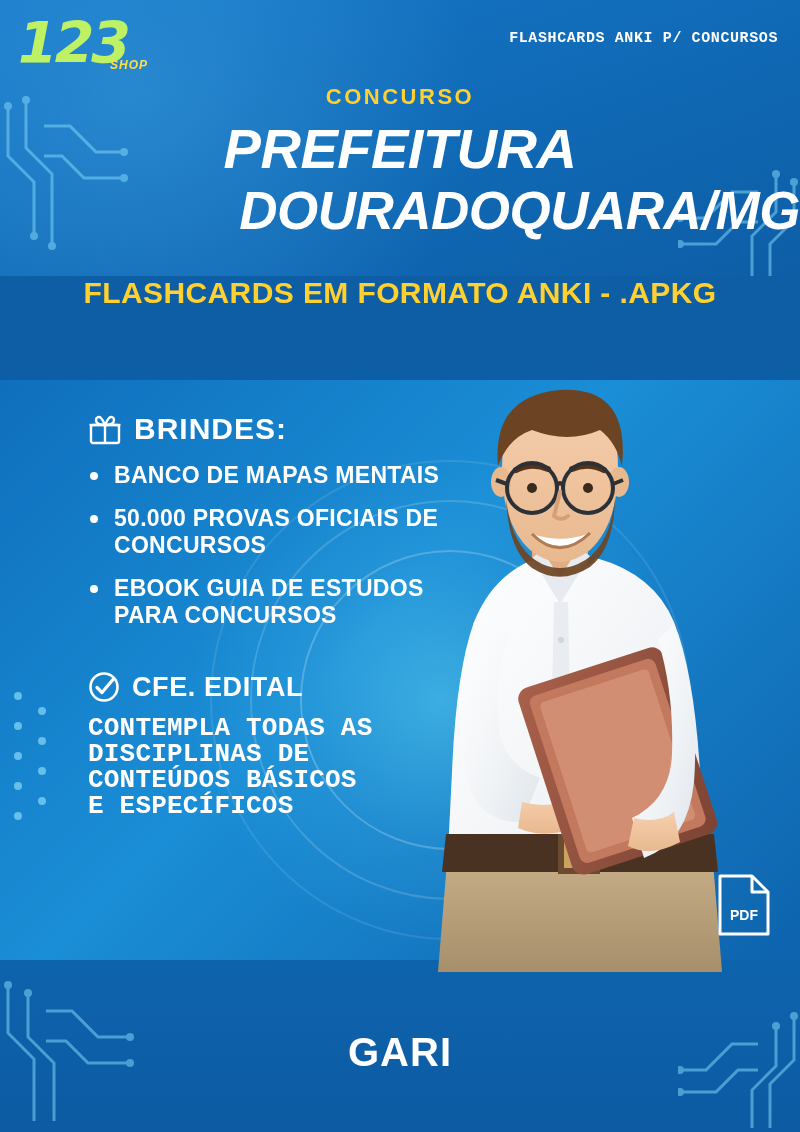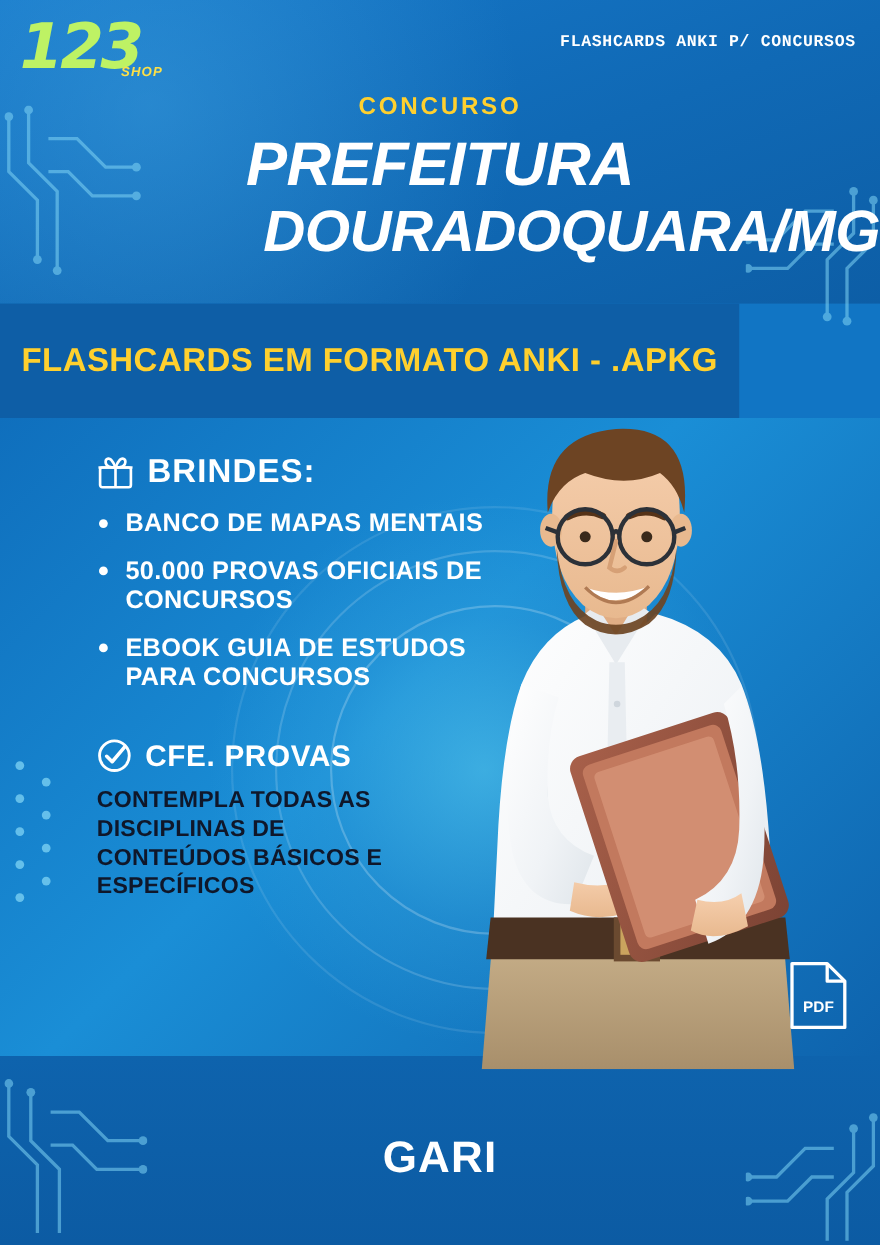--- a/index.html
+++ b/index.html
@@ -98,24 +98,23 @@
     z-index: 8;
     text-transform: uppercase;
     font-style: italic;
   }
   .title .l2 { display: block; white-space: nowrap; font-size: 53px; text-align: right; }
 
   
   .subtitle-bar {
     position: absolute;
     left: 0; top: 276px;
-    width: 672px; height: 104px;
+    width: 800px; height: 104px;
     background: #0e5ea6;
     display: flex;
-    align-items: center;
     justify-content: center;
     z-index: 7;
   }
   .subtitle-bar .txt {
     color: #ffd02e;
     font-size: 30px;
     font-weight: 700;
     letter-spacing: .4px;
     text-transform: uppercase;
     text-align: center;
@@ -212,27 +211,28 @@
     margin-top: 42px;
     margin-bottom: 12px;
   }
   .edital-head .label {
     color: #ffffff;
     font-size: 27px;
     font-weight: 700;
     letter-spacing: .6px;
   }
   .edital-text {
-    color: #0f172a;
-    font-size: 21px;
+    color: #ffffff;
+    font-size: 26px;
     line-height: 26px;
     font-weight: 700;
     letter-spacing: .2px;
     text-transform: uppercase;
     max-width: 300px;
+    font-family: Liberation Mono, monospace;
   }
 
   
   .person {
     position: absolute;
     left: 382px; top: 372px;
     width: 420px; height: 600px;
     z-index: 5;
   }
 
@@ -468,21 +468,21 @@
       <li>BANCO DE MAPAS MENTAIS</li>
       <li>50.000 PROVAS OFICIAIS DE CONCURSOS</li>
       <li>EBOOK GUIA DE ESTUDOS PARA CONCURSOS</li>
     </ul>
 
     <div class="edital-head">
       <svg width="32" height="32" viewBox="0 0 32 32">
         <circle cx="16" cy="16" r="13.5" fill="none" stroke="#ffffff" stroke-width="2.6"></circle>
         <path d="M9 16.5 L14 21.5 L25 8.5" fill="none" stroke="#ffffff" stroke-width="3.2" stroke-linecap="round" stroke-linejoin="round"></path>
       </svg>
-      <span class="label">CFE. PROVAS</span>
+      <span class="label">CFE. EDITAL</span>
     </div>
 
     <div class="edital-text">CONTEMPLA TODAS AS DISCIPLINAS DE CONTEÚDOS BÁSICOS E ESPECÍFICOS</div>
   </div>
 
   <svg class="pdf-badge" viewBox="0 0 56 64">
     <path d="M4 3 H36 L52 19 V61 H4 Z" fill="none" stroke="#ffffff" stroke-width="3" stroke-linejoin="round"></path>
     <path d="M36 3 V19 H52" fill="none" stroke="#ffffff" stroke-width="3" stroke-linejoin="round"></path>
     <text x="28" y="47" text-anchor="middle" font-family="Liberation Sans, sans-serif" font-size="14" font-weight="bold" fill="#ffffff">PDF</text>
   </svg>

